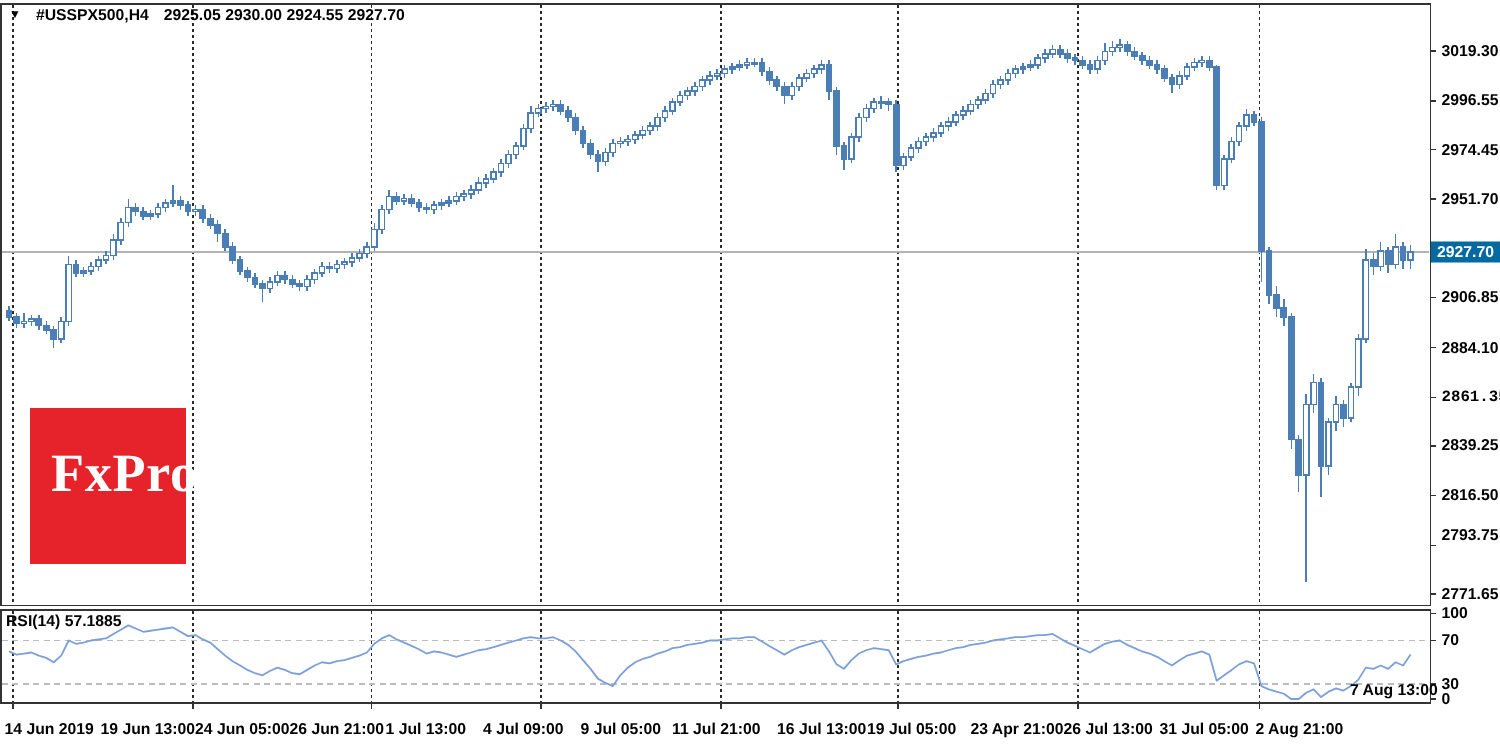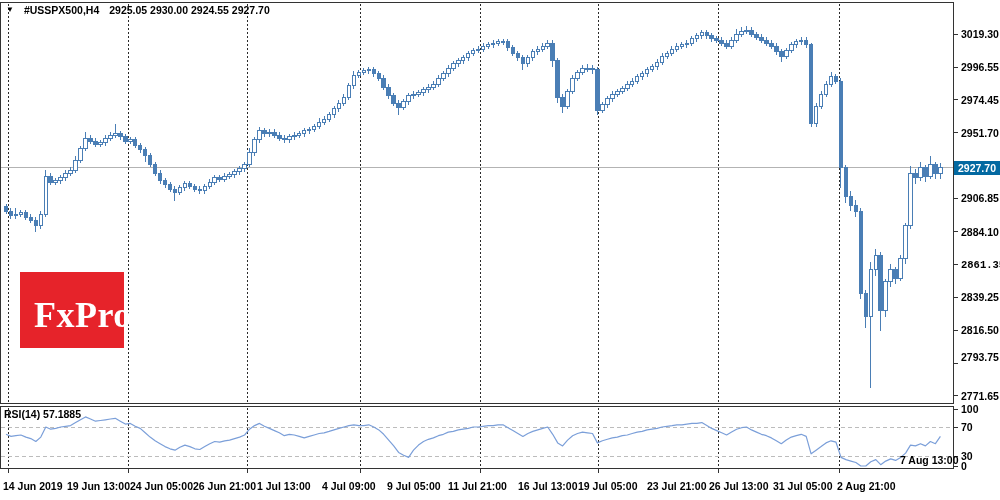--- a/index.html
+++ b/index.html
@@ -5,21 +5,21 @@
   html,body{margin:0;padding:0;background:#fff;width:1000px;height:500px;overflow:hidden;position:relative}
   #stage{position:absolute;left:0;top:0;width:1000px;height:500px;font-family:"Liberation Sans",sans-serif}
   svg{position:absolute;left:0;top:0}
   .lbl{position:absolute;font:700 10.5px "Liberation Sans",sans-serif;color:#000;white-space:nowrap}
   #header{left:6px;top:4px;display:flex;gap:10px}
   #hdr-icon{font-size:8px;position:relative;top:1px;color:#000}
   #rsi-label{left:4px;top:408px}
   .axis-lbl{left:960px}
   #price-tag{position:absolute;left:954px;top:161px;width:46px;height:14px;background:#0369a1;color:#fff;
              font:700 10.5px "Liberation Sans",sans-serif;text-align:center;line-height:14px}
-  #logo{position:absolute;left:20px;top:272px;width:104px;height:76px;background:#e6232a;color:#fff}
+  #logo{position:absolute;left:20px;top:272px;width:104px;height:104px;background:#e6232a;color:#fff}
   #logo-name{position:absolute;left:14px;top:22px;font:700 36px "Liberation Serif",serif;letter-spacing:.5px}
   #logo-tag{position:absolute;left:15px;top:68px;font:400 12.5px "Liberation Sans",sans-serif;letter-spacing:.3px}
 </style>
 </head>
 <body>
 
 <div id="stage">
   <svg id="chart-svg" width="1000" height="500">
       <g stroke="#2a2a2a" stroke-width="1" stroke-dasharray="2,2" shape-rendering="crispEdges">
         <line x1="8.5" y1="3.5" x2="8.5" y2="402.5"></line>
@@ -485,21 +485,21 @@
       <div class="lbl " style="left: 3px; top: 480px;">14 Jun 2019</div>
       <div class="lbl " style="left: 67px; top: 480px;">19 Jun 13:00</div>
       <div class="lbl " style="left: 130px; top: 480px;">24 Jun 05:00</div>
       <div class="lbl " style="left: 193px; top: 480px;">26 Jun 21:00</div>
       <div class="lbl " style="left: 257px; top: 480px;">1 Jul 13:00</div>
       <div class="lbl " style="left: 322px; top: 480px;">4 Jul 09:00</div>
       <div class="lbl " style="left: 387px; top: 480px;">9 Jul 05:00</div>
       <div class="lbl " style="left: 448px; top: 480px;">11 Jul 21:00</div>
       <div class="lbl " style="left: 518px; top: 480px;">16 Jul 13:00</div>
       <div class="lbl " style="left: 578px; top: 480px;">19 Jul 05:00</div>
-      <div class="lbl " style="left: 647px; top: 480px;">23 Jul 21:00</div>
+      <div class="lbl " style="left: 647px; top: 480px;">23 Apr 21:00</div>
       <div class="lbl " style="left: 709px; top: 480px;">26 Jul 13:00</div>
       <div class="lbl " style="left: 773px; top: 480px; text-align: center;">31 Jul 05:00</div>
       <div class="lbl " style="left: 837px; top: 480px;">2 Aug 21:00</div>
       <div class="lbl " style="left: 900px; top: 454px;">7 Aug 13:00</div>
     </div>
 
   <div id="logo">
     <div id="logo-name">FxPro</div>
   </div>
 </div>

